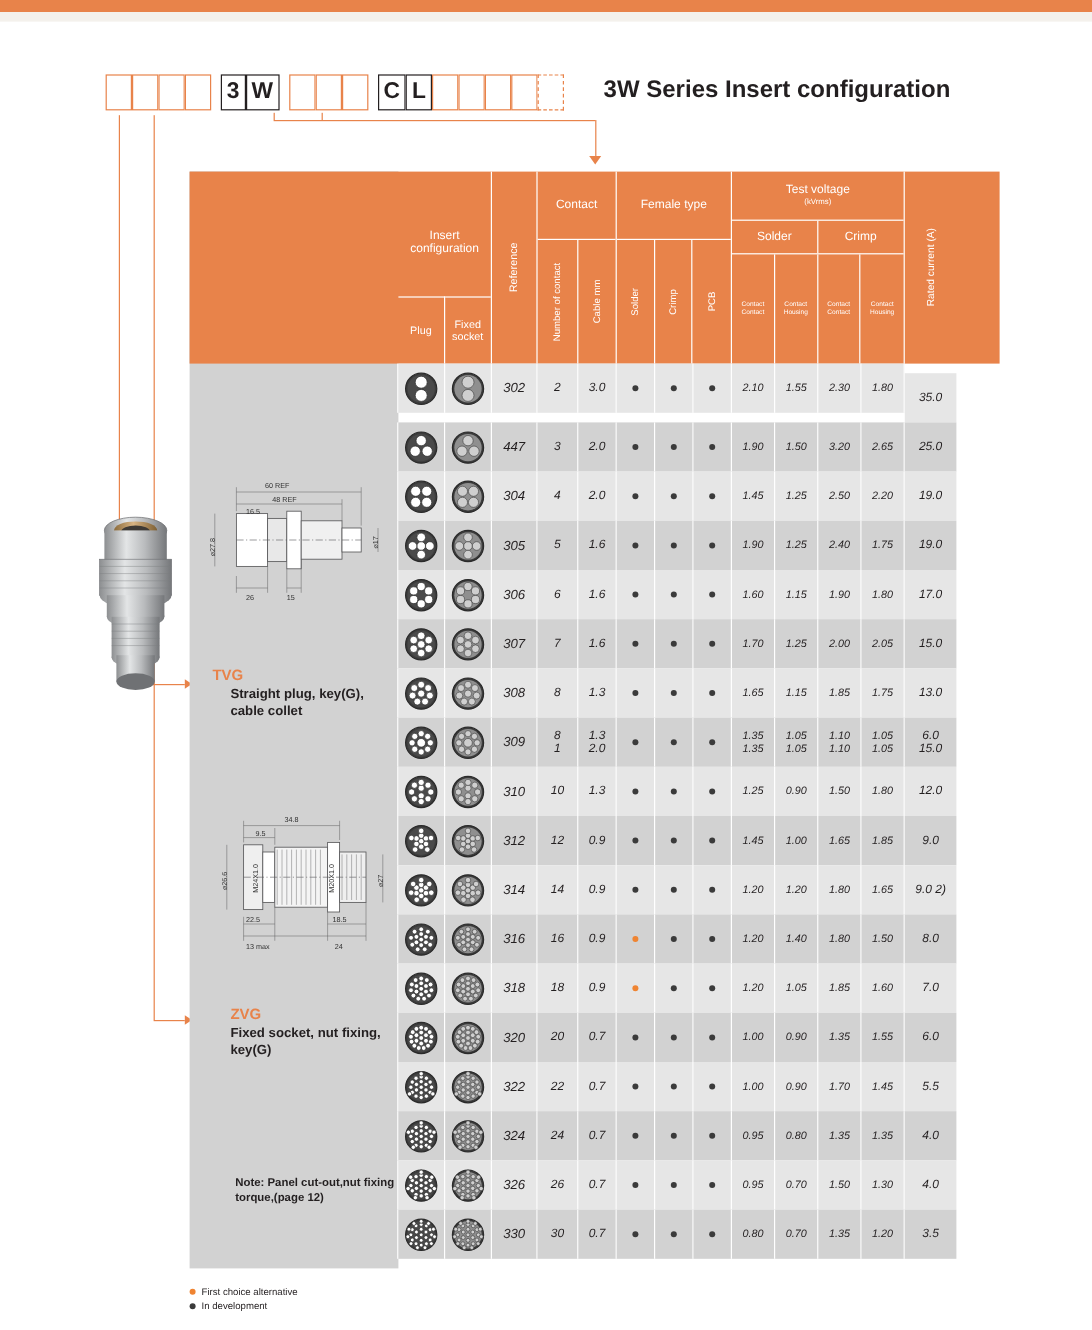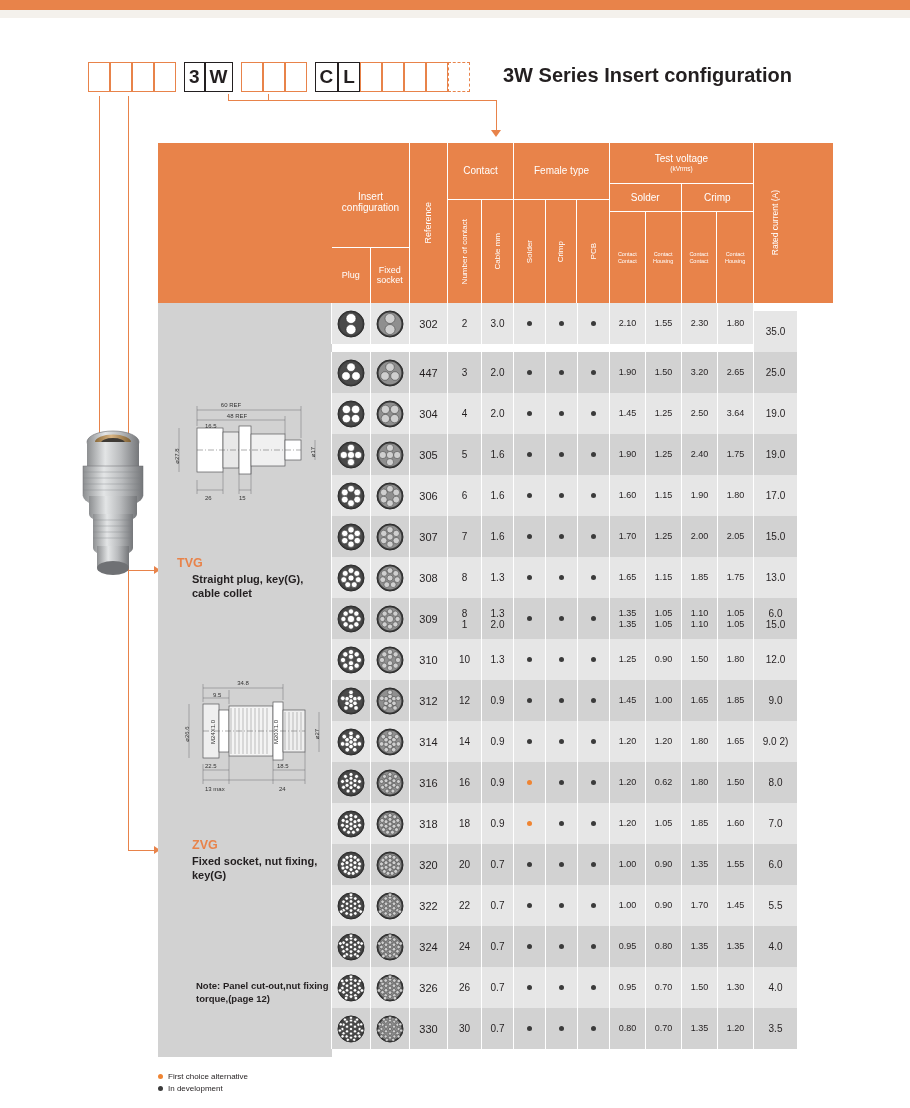--- a/index.html
+++ b/index.html
@@ -43,21 +43,21 @@
   .col-tv{width:36px;}
   .col-rated{width:43px;}
 
   .hrow{display:flex;}
   .vstack{display:flex;flex-direction:column;}
   .hlabel{display:flex;align-items:center;justify-content:center;text-align:center;}
 
   .rot{writing-mode:vertical-rl;transform:rotate(180deg);}
 
   
-  .row{display:flex;}
+  .row{display:flex;font-style:italic;}
   .row .c{box-sizing:border-box;display:flex;align-items:center;justify-content:center;font-size:11px;border-right:1px solid #fff;height:41px;}
   .row.light .c{background:#e6e6e6;}
   .row.dark .c{background:#d2d2d2;}
   .row .c.tv{font-size:10px;}
   .row .c.pics{background:transparent !important;}
   .dot{width:5px;height:5px;border-radius:50%;background:#3b3b3b;display:inline-block;}
   .dot.orange{background:#ef8432;}
 
   .leftpanel{position:absolute;left:158px;top:303px;width:174px;height:754px;background:#d2d2d2;}
 
@@ -383,21 +383,21 @@
         <div class="c col-tv tv" style="flex-direction:column;line-height:1.15;font-size:9px;">
           <div>1.45</div>
         </div>
         <div class="c col-tv tv" style="flex-direction:column;line-height:1.15;font-size:9px;">
           <div>1.25</div>
         </div>
         <div class="c col-tv tv" style="flex-direction:column;line-height:1.15;font-size:9px;">
           <div>2.50</div>
         </div>
         <div class="c col-tv tv" style="flex-direction:column;line-height:1.15;font-size:9px;">
-          <div>3.64</div>
+          <div>2.20</div>
         </div>
         <div class="c col-rated" style="flex-direction:column;line-height:1.1;font-size:10px;border-right:none;">
           <div>19.0</div>
         </div>
       </div>
       <div class="row dark">
         <div class="c pics" style="width:174px;"></div>
         <div class="c" style="width:39px;">
           <svg width="30" height="30">
     <circle cx="15" cy="15" r="13" fill="#3c3c3c" stroke="#2a2a2a" stroke-width="1"></circle>
@@ -972,21 +972,21 @@
         <div class="c col-crimp">
           <span class="dot"></span>
         </div>
         <div class="c col-pcb">
           <span class="dot"></span>
         </div>
         <div class="c col-tv tv" style="flex-direction:column;line-height:1.15;font-size:9px;">
           <div>1.20</div>
         </div>
         <div class="c col-tv tv" style="flex-direction:column;line-height:1.15;font-size:9px;">
-          <div>0.62</div>
+          <div>1.40</div>
         </div>
         <div class="c col-tv tv" style="flex-direction:column;line-height:1.15;font-size:9px;">
           <div>1.80</div>
         </div>
         <div class="c col-tv tv" style="flex-direction:column;line-height:1.15;font-size:9px;">
           <div>1.50</div>
         </div>
         <div class="c col-rated" style="flex-direction:column;line-height:1.1;font-size:10px;border-right:none;">
           <div>8.0</div>
         </div>

